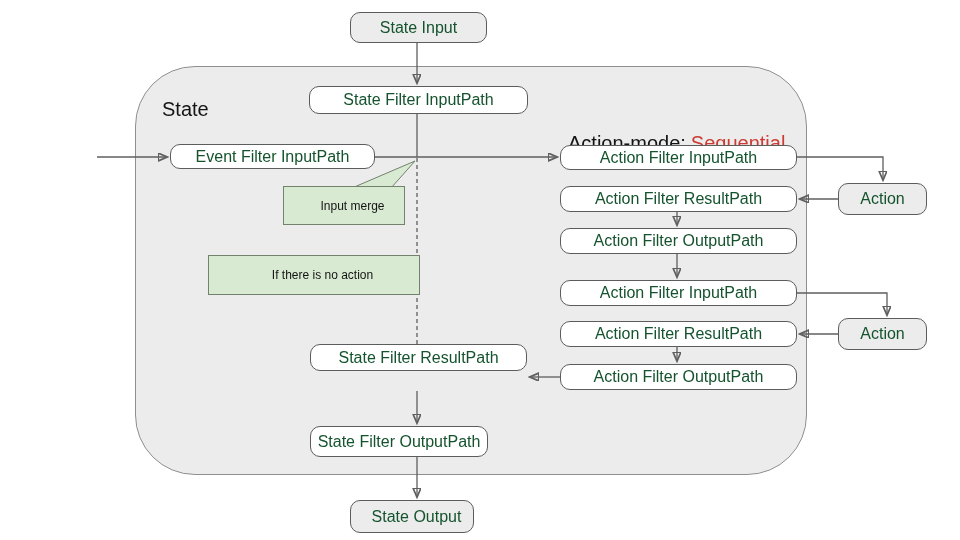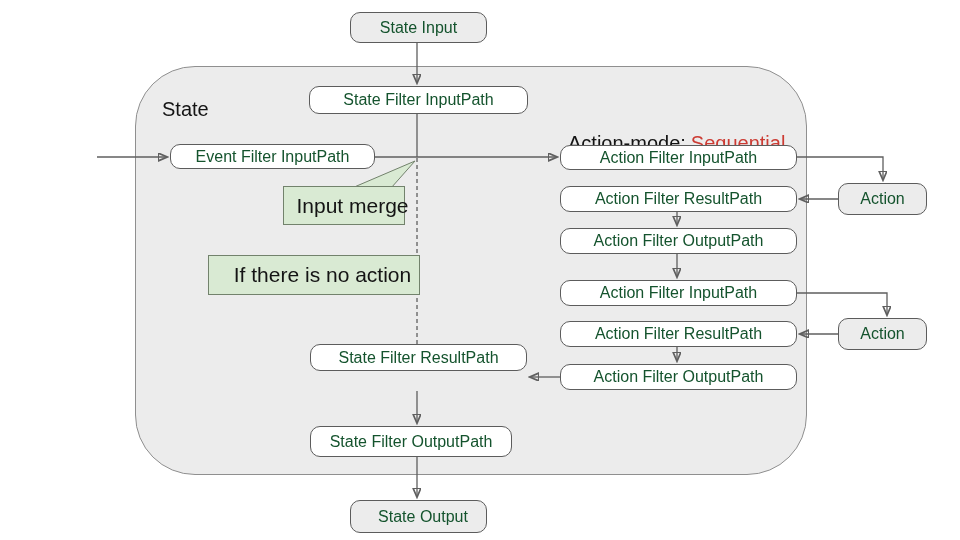--- a/index.html
+++ b/index.html
@@ -23,41 +23,41 @@
     position:absolute;display:flex;align-items:center;justify-content:center;
     box-sizing:border-box;border:1px solid #5c5c5c;border-radius:10px;
     font-size:16px;white-space:nowrap;z-index:3;color:#14532d;
   }
   .node--gray{background:#ececec;}
   .node--white{background:#ffffff;}
   
   .callout{
     position:absolute;display:flex;align-items:center;justify-content:center;
     box-sizing:border-box;background:#d9ead3;border:1px solid #72826c;
-    font-size:21px;white-space:nowrap;z-index:3;color:#141414;padding-left:17px;
+    font-size:12px;white-space:nowrap;z-index:3;color:#141414;padding-left:17px;
   }
   
   .floating-label{position:absolute;font-size:20px;z-index:3;color:#141414;}
   .red{color:#cc3b33;margin-left:5px;}
   
   #n-state-input{left:350px;top:12px;width:137px;height:31px;}
   #n-state-filter-inputpath{left:309px;top:86px;width:219px;height:28px;}
   #n-event{left:10px;top:141px;width:87px;height:31px;}
   #n-event-filter-inputpath{left:170px;top:144px;width:205px;height:25px;}
   #n-action-filter-inputpath-1{left:560px;top:145px;width:237px;height:25px;}
   #n-action-filter-resultpath-1{left:560px;top:186px;width:237px;height:26px;}
   #n-action-filter-outputpath-1{left:560px;top:228px;width:237px;height:26px;}
   #n-action-1{left:838px;top:183px;width:89px;height:32px;}
   #n-action-filter-inputpath-2{left:560px;top:280px;width:237px;height:26px;}
   #n-action-filter-resultpath-2{left:560px;top:321px;width:237px;height:26px;}
   #n-action-filter-outputpath-2{left:560px;top:364px;width:237px;height:26px;}
   #n-action-2{left:838px;top:318px;width:89px;height:32px;}
   #n-state-filter-resultpath{left:310px;top:344px;width:217px;height:27px;}
-  #n-state-filter-outputpath{left:310px;top:426px;width:202px;height:31px;}
-  #n-state-output{left:350px;top:500px;width:137px;height:33px;padding-left:9px;}
+  #n-state-filter-outputpath{left:310px;top:426px;width:178px;height:31px;}
+  #n-state-output{left:350px;top:500px;width:124px;height:33px;padding-left:9px;}
   #c-input-merge{left:283px;top:186px;width:122px;height:39px;}
   #c-if-no-action{left:208px;top:255px;width:212px;height:40px;}
   #l-state{left:162px;top:98px;}
   #l-action-mode{left:568px;top:92px;margin-top:40px;}
 </style>
 </head>
 <body>
 
 <div class="stage">
 

